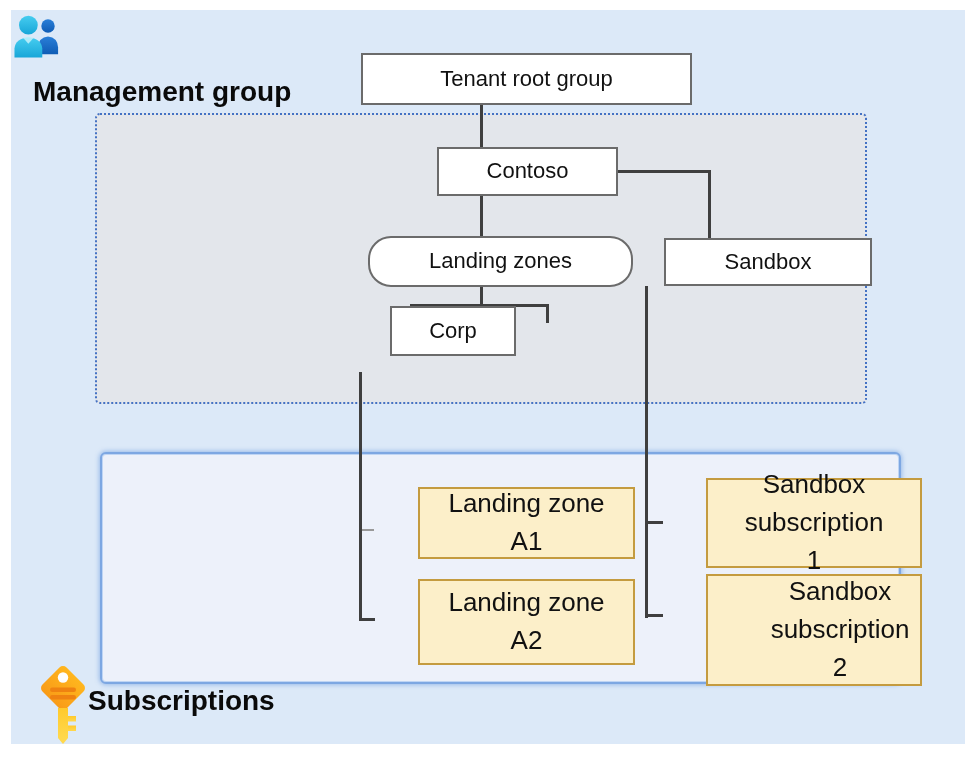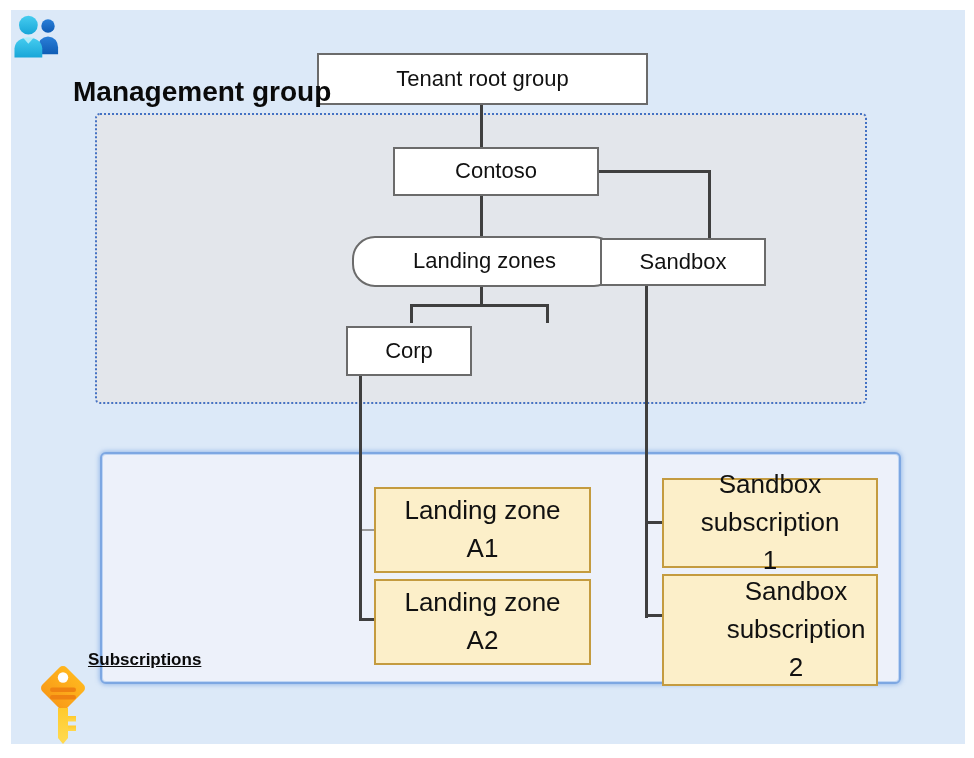--- a/index.html
+++ b/index.html
@@ -56,48 +56,49 @@
     z-index: 3;
     display: flex;
     align-items: center;
     justify-content: center;
     text-align: center;
     background: var(--node-fill);
     border: 2px solid var(--node-border);
     font-size: 22px;
     line-height: 1.3;
     color: var(--text);
+    margin-left: 44px;
   }
   .node.sub-node {
     background: var(--sub-node-fill);
     border: 2px solid var(--sub-node-border);
     font-size: 26px;
     line-height: 1.45;
   }
   .node.sub-node .wrap { display: inline-block; max-width: 160px; }
   .node-tenant-root   { left: 317px; top: 53px;  width: 331px; height: 52px; }
-  .node-contoso       { left: 393px; top: 147px; width: 206px; height: 49px; }
-  .node-landing-zones { left: 352px; top: 236px; width: 265px; height: 51px; border-radius: 23px; }
-  .node-sandbox       { left: 600px; top: 238px; width: 166px; height: 48px; }
-  .node-corp          { left: 346px; top: 326px; width: 126px; height: 50px; }
+  .node-contoso       { left: 393px; top: 147px; width: 181px; height: 49px; }
+  .node-landing-zones { left: 324px; top: 236px; width: 265px; height: 51px; border-radius: 23px; }
+  .node-sandbox       { left: 620px; top: 238px; width: 208px; height: 48px; }
+  .node-corp          { left: 346px; top: 306px; width: 126px; height: 50px; }
   .node-online        { left: 483px; top: 322px; width: 124px; height: 50px; }
-  .node-lz-a1 { left: 374px; top: 487px; width: 217px; height: 86px; }
+  .node-lz-a1 { left: 374px; top: 487px; width: 217px; height: 72px; }
   .node-lz-a2 { left: 374px; top: 579px; width: 217px; height: 86px; justify-content: center; }
   .node-sb-1  { left: 662px; top: 478px; width: 216px; height: 90px; }
   .node-sb-2  { left: 662px; top: 574px; width: 216px; height: 112px; justify-content: flex-end; }
   .section-label {
     position: absolute;
     z-index: 4;
     font-weight: 700;
     color: #0a0a0a;
     letter-spacing: 0;
     white-space: nowrap;
   }
-  .label-management-group { left: 33px; top: 76px; font-size: 28px; margin-left: 40px; }
-  .label-subscriptions    { left: 88px; top: 650px; font-size: 17px; text-decoration: underline; }
+  .label-management-group { left: 33px; top: 76px; font-size: 28px; }
+  .label-subscriptions    { left: 88px; top: 685px; font-size: 28px; }
   .icon { position: absolute; z-index: 4; }
   .icon-people { left: 12px; top: 14px; }
   .icon-key    { left: 36px; top: 664px; }
 
   
   .c-tenant-contoso     { left: 480px; top: 105px; width: 3px;   height: 43px; }
   .c-contoso-lz         { left: 480px; top: 196px; width: 3px;   height: 41px; }
   .c-contoso-right      { left: 570px; top: 170px; width: 141px; height: 3px; }
   .c-down-sandbox       { left: 708px; top: 170px; width: 3px;   height: 69px; }
   .c-lz-trunk           { left: 480px; top: 287px; width: 3px;   height: 19px; }

